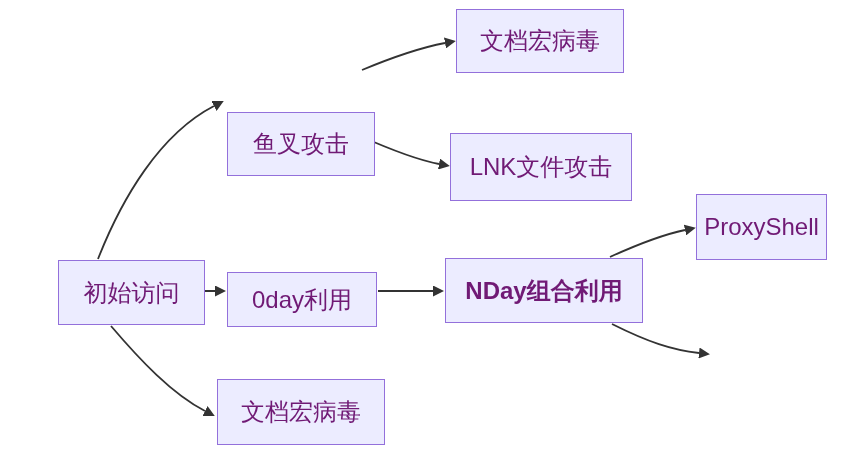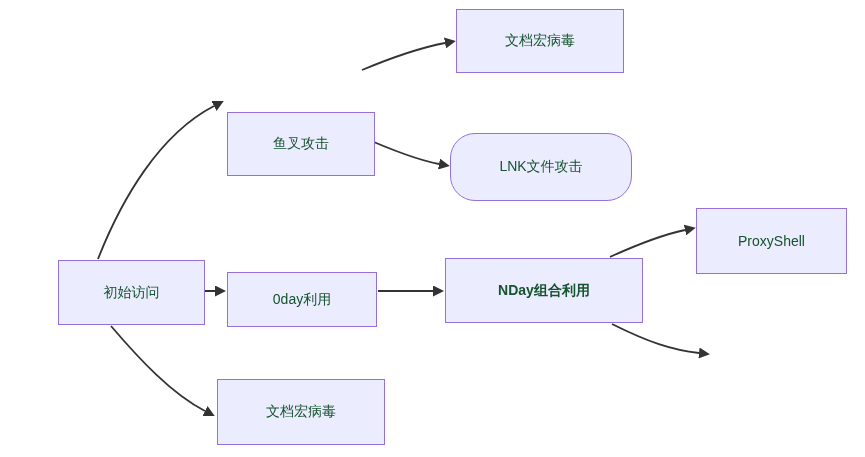--- a/index.html
+++ b/index.html
@@ -25,36 +25,36 @@
   .edge {
     fill: none;
     stroke: #333333;
     stroke-width: 1.8px;
   }
   .node {
     position: absolute;
     box-sizing: border-box;
     background: #ECECFF;
     border: 1.5px solid #9370DB;
-    color: #14532d;
-    font-size: 14px;
+    color: #701a75;
+    font-size: 24px;
     display: flex;
     align-items: center;
     justify-content: center;
     text-align: left;
     white-space: nowrap;
   }
   
   .n-initial    { left: 10px;  top: 260px; width: 147px; height: 65px; margin-left: 48px; }
   .n-spear      { left: 227px; top: 71px;  width: 148px; height: 64px; margin-top: 41px; }
   .n-docmacro   { left: 456px; top: 9px;   width: 168px; height: 64px; }
-  .n-lnk        { left: 450px; top: 133px; width: 182px; height: 68px; border-radius: 25px; }
+  .n-lnk        { left: 450px; top: 133px; width: 182px; height: 68px; }
   .n-zeroday    { left: 227px; top: 272px; width: 150px; height: 55px; }
   .n-nday       { left: 445px; top: 258px; width: 198px; height: 65px; font-weight: bold; }
-  .n-proxyshell { left: 696px; top: 194px; width: 151px; height: 66px; margin-top: 14px; }
+  .n-proxyshell { left: 696px; top: 194px; width: 131px; height: 66px; }
   .n-log4j2     { left: 711px; top: 320px; width: 129px; height: 64px; }
   .n-supply     { left: 217px; top: 379px; width: 168px; height: 66px; }
 </style>
 </head>
 <body>
 
 <div class="canvas">
 
   <svg class="edges-layer" viewBox="0 0 865 457">
     <defs>

